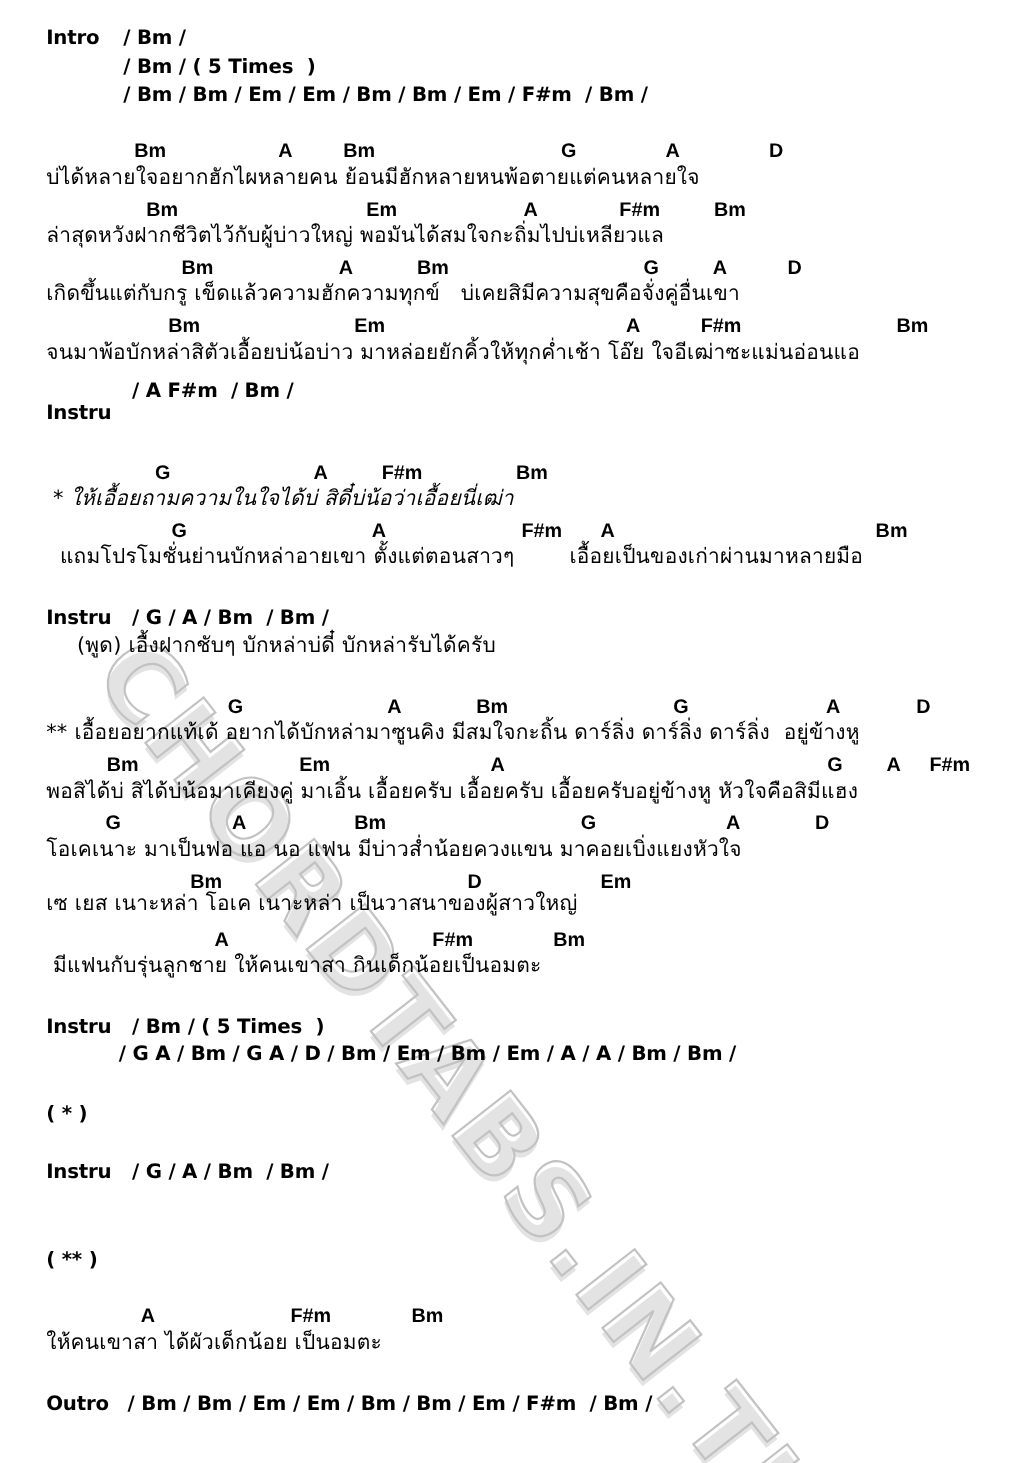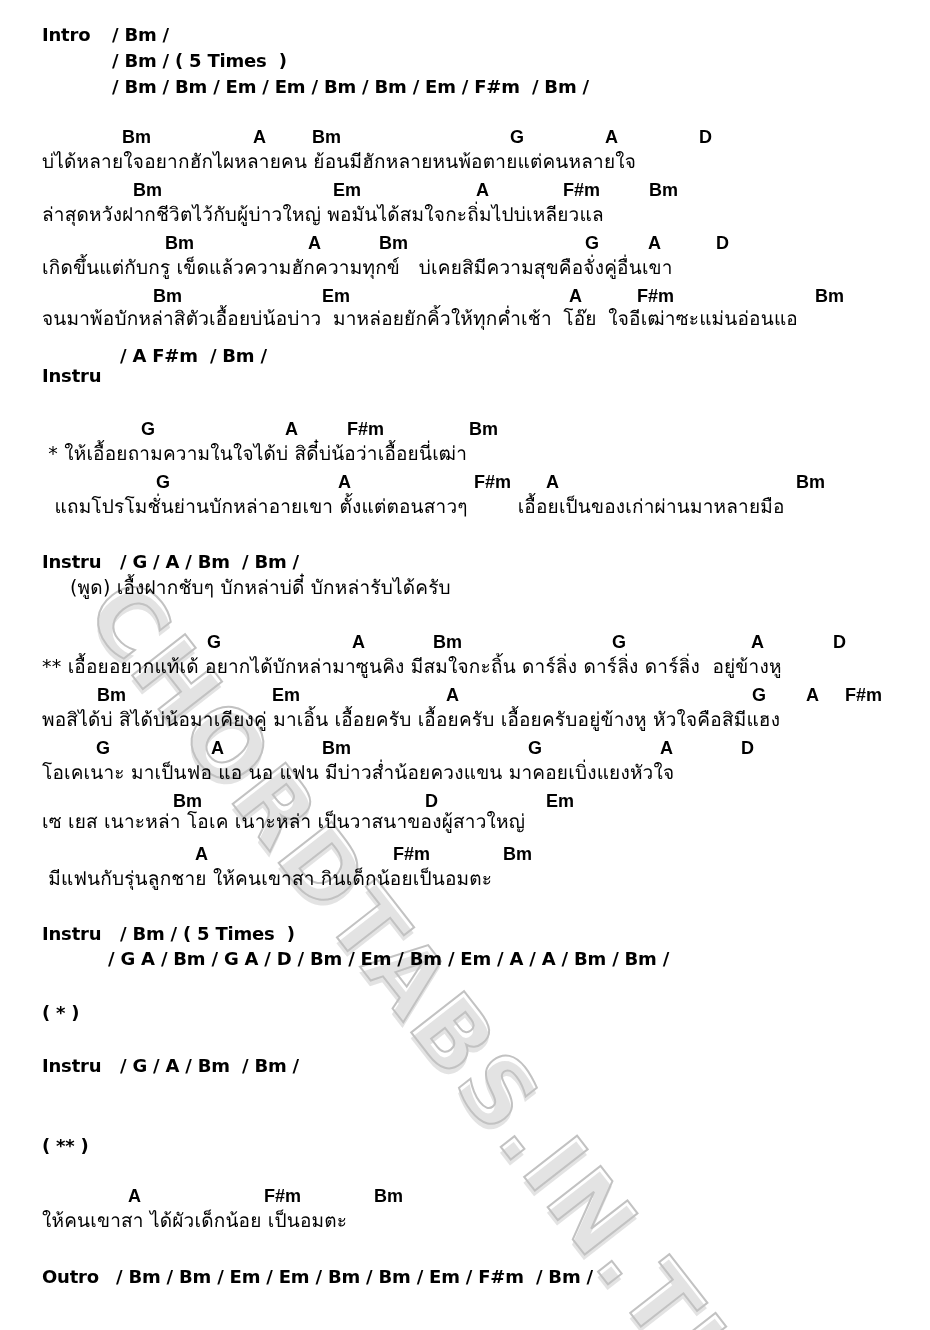--- a/index.html
+++ b/index.html
@@ -50,32 +50,32 @@
       <div class="t chord" style="left: 379px; top: 234px;">Bm</div>
       <div class="t chord" style="left: 585px; top: 234px;">G</div>
       <div class="t chord" style="left: 648px; top: 234px;">A</div>
       <div class="t chord" style="left: 716px; top: 234px;">D</div>
       <div class="t lyric" style="left: 42px; top: 258px;">เกิดขึ้นแต่กับกรู เข็ดแล้วความฮักความทุกข์   บ่เคยสิมีความสุขคือจั่งคู่อื่นเขา</div>
       <div class="t chord" style="left: 153px; top: 287px;">Bm</div>
       <div class="t chord" style="left: 322px; top: 287px;">Em</div>
       <div class="t chord" style="left: 569px; top: 287px;">A</div>
       <div class="t chord" style="left: 637px; top: 287px;">F#m</div>
       <div class="t chord" style="left: 815px; top: 287px;">Bm</div>
-      <div class="t lyric" style="left: 42px; top: 311px; font-family: Liberation Mono, monospace;">จนมาพ้อบักหล่าสิตัวเอื้อยบ่น้อบ่าว มาหล่อยยักคิ้วให้ทุกค่ำเช้า โอ๊ย ใจอีเฒ่าซะแม่นอ่อนแอ</div>
+      <div class="t lyric" style="left: 42px; top: 311px;">จนมาพ้อบักหล่าสิตัวเอื้อยบ่น้อบ่าว มาหล่อยยักคิ้วให้ทุกค่ำเช้า โอ๊ย ใจอีเฒ่าซะแม่นอ่อนแอ</div>
     </div>
 
   <div class="t hdr" style="left:42px;top:367px;">Instru</div>
   <div class="t hdr" style="left:120px;top:347px;">/ A F#m  / Bm /</div>
 
   <div id="chorus1-block">
       <div class="t chord" style="left: 141px; top: 420px;">G</div>
       <div class="t chord" style="left: 285px; top: 420px;">A</div>
       <div class="t chord" style="left: 347px; top: 420px;">F#m</div>
       <div class="t chord" style="left: 469px; top: 420px;">Bm</div>
-      <div class="t lyric" style="left: 42px; top: 444px;"> * ให้เอื้อยถามความในใจได้บ่ สิดี๋บ่น้อว่าเอื้อยนี่เฒ่า</div>
+      <div class="t lyric" style="left: 42px; top: 444px; font-style: italic;"> * ให้เอื้อยถามความในใจได้บ่ สิดี๋บ่น้อว่าเอื้อยนี่เฒ่า</div>
       <div class="t chord" style="left: 156px; top: 473px;">G</div>
       <div class="t chord" style="left: 338px; top: 473px;">A</div>
       <div class="t chord" style="left: 474px; top: 473px;">F#m</div>
       <div class="t chord" style="left: 546px; top: 473px;">A</div>
       <div class="t chord" style="left: 796px; top: 473px;">Bm</div>
       <div class="t lyric" style="left: 42px; top: 497px;">  แถมโปรโมชั่นย่านบักหล่าอายเขา ตั้งแต่ตอนสาวๆ        เอื้อยเป็นของเก่าผ่านมาหลายมือ</div>
     </div>
 
   <div class="t hdr" style="left:42px;top:553px;">Instru</div>
   <div class="t hdr" style="left:120px;top:553px;">/ G / A / Bm  / Bm /</div>

